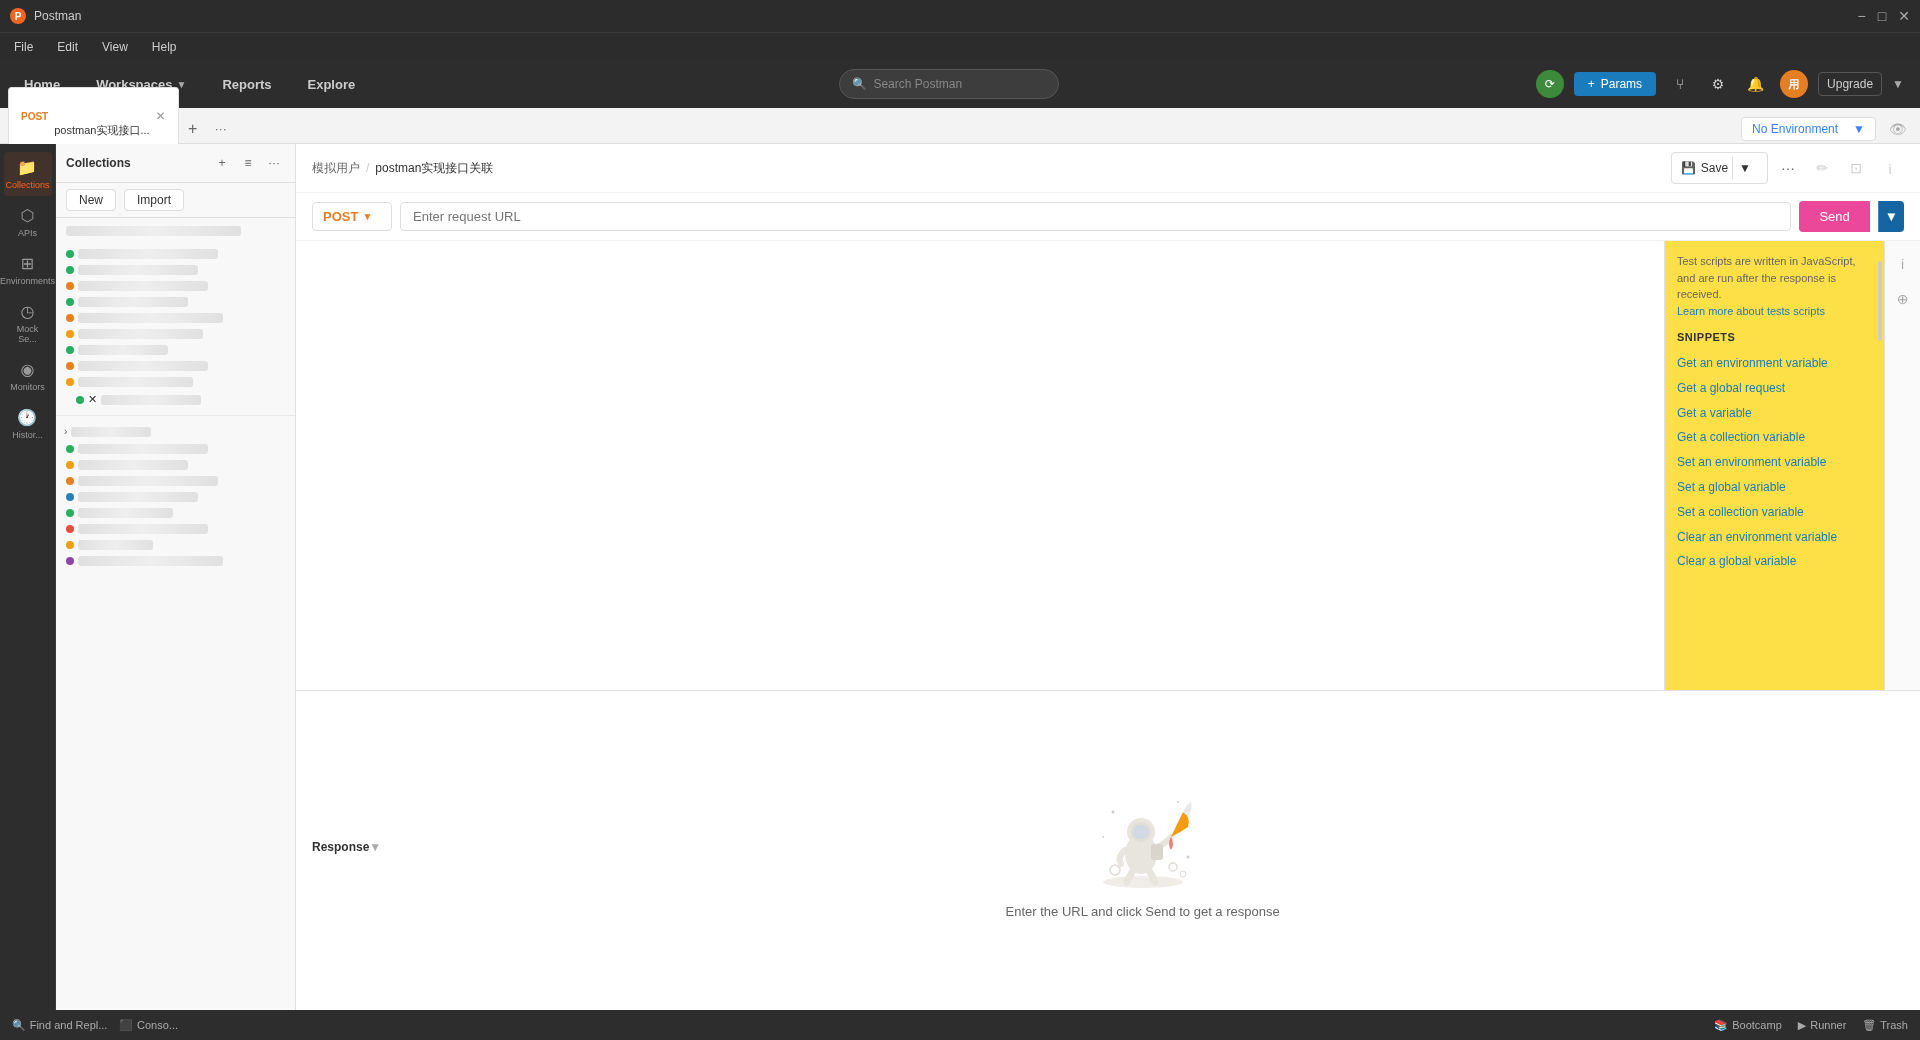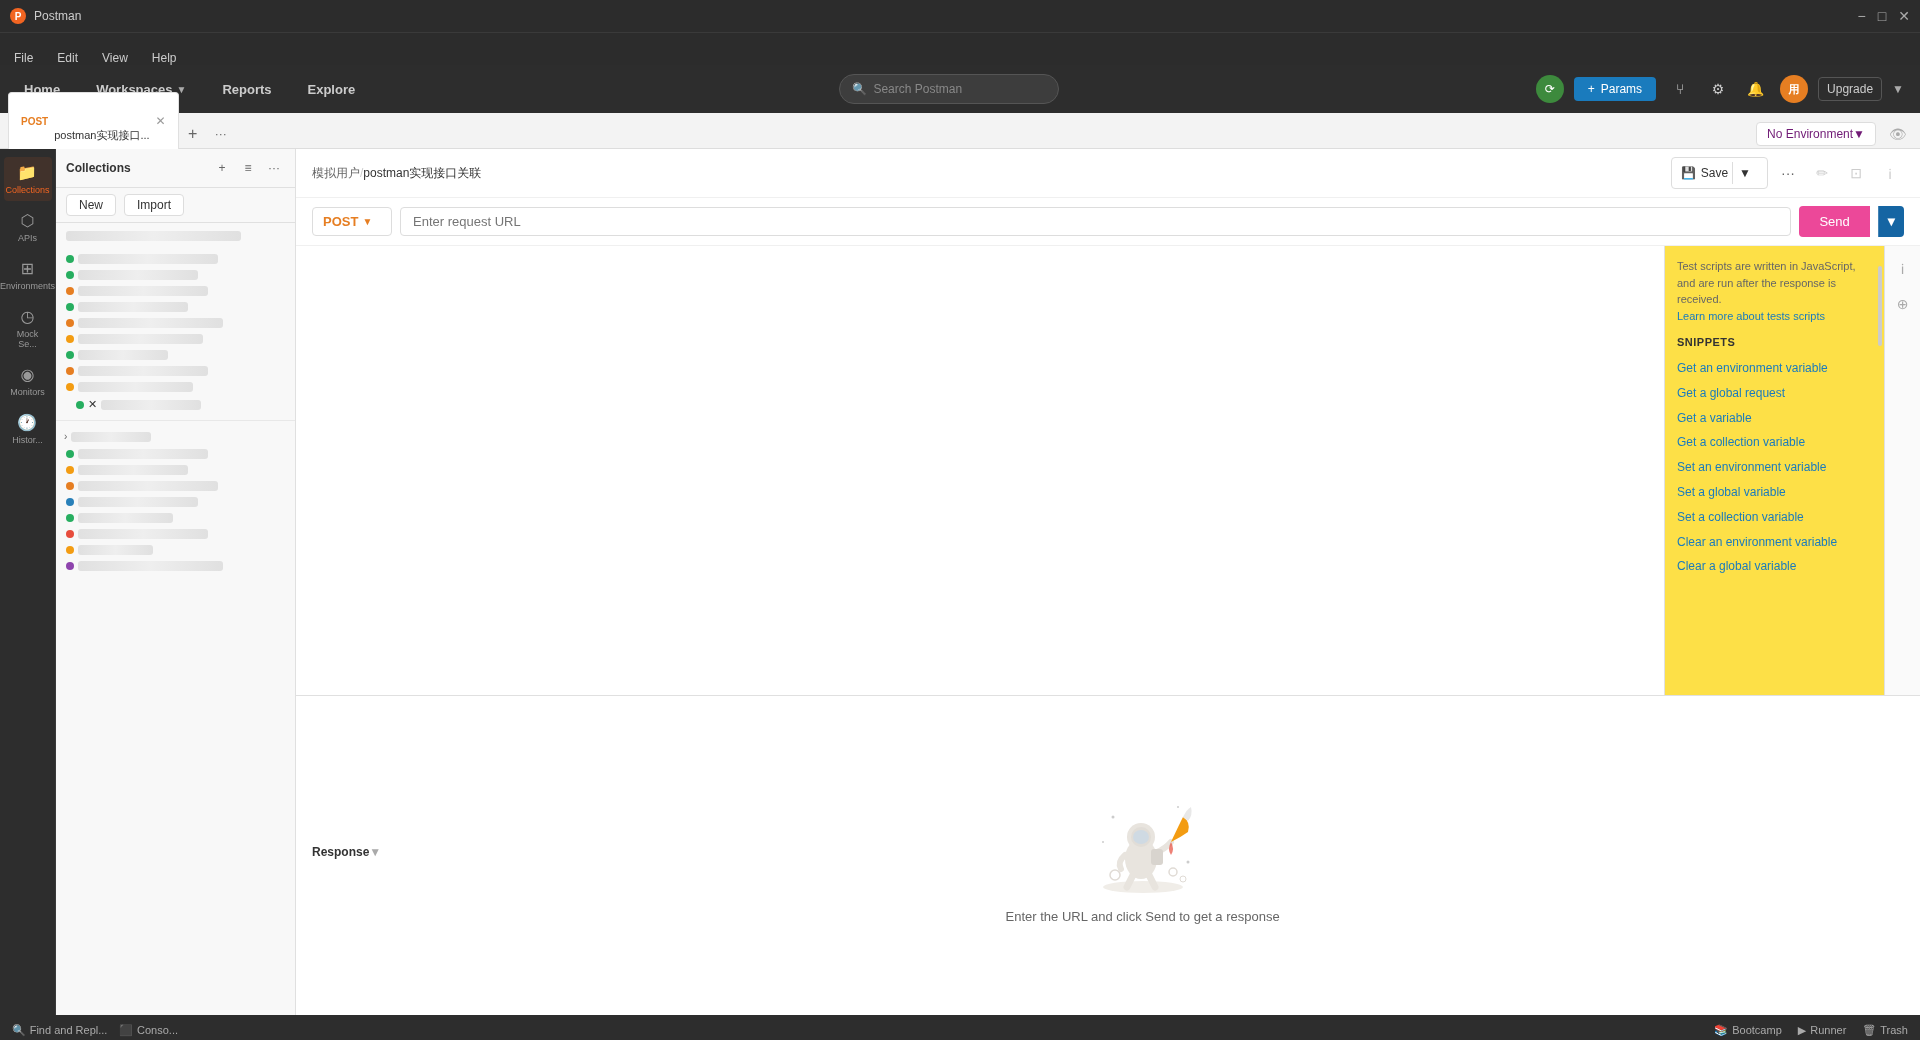--- a/index.html
+++ b/index.html
@@ -20,21 +20,22 @@
     .titlebar-logo { width: 16px; height: 16px; background: #f26522; border-radius: 50%; display: flex; align-items: center; justify-content: center; font-size: 10px; color: white; font-weight: bold; }
     .titlebar-title { font-size: 12px; color: #ccc; }
     .titlebar-controls { display: flex; gap: 12px; font-size: 14px; color: #aaa; }
     .titlebar-controls span { cursor: pointer; }
 
     
     .menubar {
       background: #2c2c2c;
       height: 28px;
       display: flex;
-      padding: 16px 10px;
+      align-items: center;
+      padding: 4px 10px;
       gap: 16px;
       border-top: 1px solid #3a3a3a;
     }
     .menubar-item { color: #ccc; font-size: 12px; cursor: pointer; padding: 2px 4px; }
 
     
     .topnav {
       background: #2d2d2d;
       height: 48px;
       display: flex;
@@ -144,37 +145,38 @@
       margin-bottom: -1px;
       min-width: 120px;
       max-width: 200px;
     }
     .tab-item .method-badge { color: #e67e22; font-size: 10px; font-weight: bold; }
     .tab-item .tab-name { flex: 1; white-space: nowrap; overflow: hidden; text-overflow: ellipsis; font-size: 11px; margin-top: 29px; }
     .tab-item .close-icon { font-size: 12px; color: #999; }
     .tab-add { width: 28px; height: 28px; display: flex; align-items: center; justify-content: center; color: #666; cursor: pointer; border-radius: 4px; font-size: 16px; }
     .tab-more { width: 28px; height: 28px; display: flex; align-items: center; justify-content: center; color: #666; cursor: pointer; }
     .tab-right { margin-left: auto; display: flex; align-items: center; gap: 8px; }
-    .env-selector { display: flex; align-items: center; gap: 0; padding: 4px 10px; border: 1px solid #ddd; border-radius: 4px; background: white; font-size: 12px; color: #701a75; cursor: pointer; }
+    .env-selector { display: flex; align-items: center; gap: 15px; padding: 4px 10px; border: 1px solid #ddd; border-radius: 4px; background: white; font-size: 12px; color: #3b82f6; cursor: pointer; }
 
     
     .request-area {
       flex: 1;
       display: flex;
       flex-direction: column;
       background: #fff;
       min-width: 0;
     }
 
     
     .breadcrumb {
       display: flex;
       align-items: center;
       padding: 8px 16px;
       border-bottom: 1px solid #f0f0f0;
+      gap: 6px;
       font-size: 12px;
       color: #666;
     }
     .breadcrumb-sep { color: #ccc; }
     .breadcrumb-current { color: #333; font-weight: 500; }
     .breadcrumb-actions { margin-left: auto; display: flex; gap: 6px; align-items: center; }
     .save-btn {
       display: flex;
       align-items: center;
       gap: 4px;

